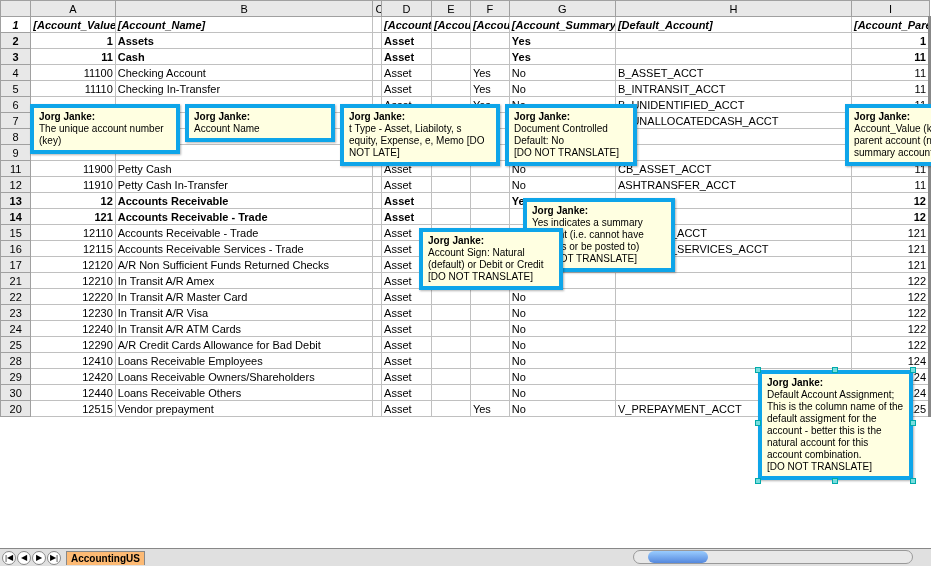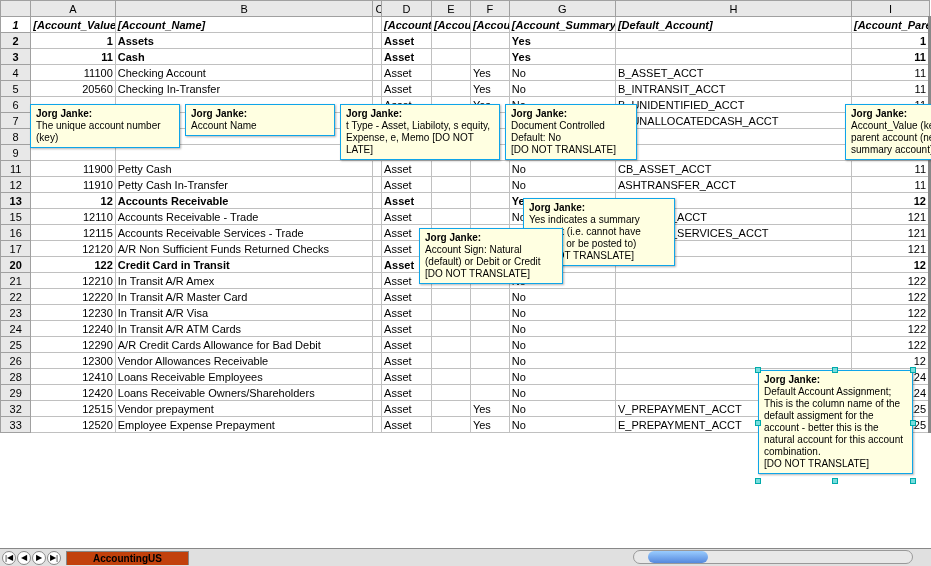--- a/index.html
+++ b/index.html
@@ -6,27 +6,27 @@
 body { font-family: Arial, sans-serif; font-size: 11px; background: #fff; overflow: hidden; width: 931px; height: 566px; position: relative; }
 .sheet { position: relative; width: 100%; height: 100%; }
 table { border-collapse: collapse; width: 100%; table-layout: fixed; }
 th, td { border: 1px solid #c0c0c0; height: 16px; padding: 0 2px; white-space: nowrap; overflow: hidden; vertical-align: middle; }
 .colhead { background: #e8e8e8; color: #000; font-weight: normal; text-align: center; border: 1px solid #a0a0a0; font-size: 11px; }
 .rowhead { background: #e8e8e8; color: #000; font-weight: normal; text-align: center; border: 1px solid #a0a0a0; font-size: 11px; width: 28px; }
 .header-row td { font-weight: bold; font-style: italic; background: #fff; }
 .bold td { font-weight: bold; }
 td.num { text-align: right; }
 td.colI { border-right: 3px solid #888; }
-.comment { position: absolute; background: #ffffe1; border: 1px solid #0ea5e9; padding: 3px 5px; font-size: 10px; line-height: 12px; z-index: 10; box-shadow: 1px 1px 2px rgba(0,0,0,0.3); }
+.comment { position: absolute; background: #ffffe1; border: 4px solid #0ea5e9; padding: 3px 5px; font-size: 10px; line-height: 12px; z-index: 10; box-shadow: 1px 1px 2px rgba(0,0,0,0.3); }
 .comment .author { font-weight: bold; }
 .handle { position: absolute; width: 6px; height: 6px; background: #7dd; border: 1px solid #0aa; z-index: 11; }
 .tabs { position: absolute; bottom: 0; left: 0; right: 0; height: 18px; background: #e0e0e0; border-top: 1px solid #888; display: flex; align-items: center; font-size: 10px; }
 .tab-nav { display: flex; margin-left: 2px; }
 .tab-nav span { width: 14px; height: 14px; border: 1px solid #888; background: #fff; margin-right: 1px; text-align: center; line-height: 12px; border-radius: 7px; cursor: pointer; font-size: 8px; }
-.tab { background: #c2410c; border: 1px solid #888; border-bottom: none; padding: 1px 26px; margin-left: 4px; font-weight: bold; cursor: pointer; }
+.tab { background: #fdba74; border: 1px solid #888; border-bottom: none; padding: 1px 4px; margin-left: 4px; font-weight: bold; cursor: pointer; }
 .hscroll { position: absolute; right: 18px; bottom: 2px; width: 280px; height: 14px; background: #e8e8e8; border: 1px solid #999; border-radius: 7px; }
 .hscroll .thumb { position: absolute; left: 14px; width: 60px; height: 12px; background: linear-gradient(#9cf,#58d); border-radius: 6px; top: 0; }
 </style>
 </head>
 <body>
 
 <div class="sheet">
 <table>
 <colgroup>
 <col style="width:28px">
@@ -98,21 +98,21 @@
           <td></td>
           <td>Asset</td>
           <td></td>
           <td>Yes</td>
           <td>No</td>
           <td>B_ASSET_ACCT</td>
           <td class="num colI">11</td>
         </tr>
         <tr>
           <td class="rowhead">5</td>
-          <td class="num">20560</td>
+          <td class="num">11110</td>
           <td>Checking In-Transfer</td>
           <td></td>
           <td>Asset</td>
           <td></td>
           <td>Yes</td>
           <td>No</td>
           <td>B_INTRANSIT_ACCT</td>
           <td class="num colI">11</td>
         </tr>
         <tr>
@@ -192,20 +192,32 @@
           <td class="num">12</td>
           <td>Accounts Receivable</td>
           <td></td>
           <td>Asset</td>
           <td></td>
           <td></td>
           <td>Yes</td>
           <td></td>
           <td class="num colI">12</td>
         </tr>
+        <tr class="bold">
+          <td class="rowhead">14</td>
+          <td class="num">121</td>
+          <td>Accounts Receivable - Trade</td>
+          <td></td>
+          <td>Asset</td>
+          <td></td>
+          <td></td>
+          <td></td>
+          <td></td>
+          <td class="num colI">12</td>
+        </tr>
         <tr>
           <td class="rowhead">15</td>
           <td class="num">12110</td>
           <td>Accounts Receivable - Trade</td>
           <td></td>
           <td>Asset</td>
           <td></td>
           <td></td>
           <td>No</td>
           <td>CEIVABLE_ACCT</td>
@@ -228,32 +240,20 @@
           <td class="num">12120</td>
           <td>A/R Non Sufficient Funds Returned Checks</td>
           <td></td>
           <td>Asset</td>
           <td></td>
           <td></td>
           <td>No</td>
           <td></td>
           <td class="num colI">121</td>
         </tr>
-        <tr class="bold">
-          <td class="rowhead">20</td>
-          <td class="num">122</td>
-          <td>Credit Card in Transit</td>
-          <td></td>
-          <td>Asset</td>
-          <td></td>
-          <td></td>
-          <td>Yes</td>
-          <td></td>
-          <td class="num colI">12</td>
-        </tr>
         <tr>
           <td class="rowhead">21</td>
           <td class="num">12210</td>
           <td>In Transit A/R Amex</td>
           <td></td>
           <td>Asset</td>
           <td></td>
           <td></td>
           <td>No</td>
           <td></td>
@@ -301,32 +301,20 @@
           <td>A/R Credit Cards Allowance for Bad Debit</td>
           <td></td>
           <td>Asset</td>
           <td></td>
           <td></td>
           <td>No</td>
           <td></td>
           <td class="num colI">122</td>
         </tr>
         <tr>
-          <td class="rowhead">26</td>
-          <td class="num">12300</td>
-          <td>Vendor Allowances Receivable</td>
-          <td></td>
-          <td>Asset</td>
-          <td></td>
-          <td></td>
-          <td>No</td>
-          <td></td>
-          <td class="num colI">12</td>
-        </tr>
-        <tr>
           <td class="rowhead">28</td>
           <td class="num">12410</td>
           <td>Loans Receivable Employees</td>
           <td></td>
           <td>Asset</td>
           <td></td>
           <td></td>
           <td>No</td>
           <td></td>
           <td class="num colI">124</td>
@@ -337,41 +325,41 @@
           <td>Loans Receivable Owners/Shareholders</td>
           <td></td>
           <td>Asset</td>
           <td></td>
           <td></td>
           <td>No</td>
           <td></td>
           <td class="num colI">124</td>
         </tr>
         <tr>
-          <td class="rowhead">32</td>
+          <td class="rowhead">30</td>
+          <td class="num">12440</td>
+          <td>Loans Receivable Others</td>
+          <td></td>
+          <td>Asset</td>
+          <td></td>
+          <td></td>
+          <td>No</td>
+          <td></td>
+          <td class="num colI">124</td>
+        </tr>
+        <tr>
+          <td class="rowhead">20</td>
           <td class="num">12515</td>
           <td>Vendor prepayment</td>
           <td></td>
           <td>Asset</td>
           <td></td>
           <td>Yes</td>
           <td>No</td>
           <td>V_PREPAYMENT_ACCT</td>
-          <td class="num colI">125</td>
-        </tr>
-        <tr>
-          <td class="rowhead">33</td>
-          <td class="num">12520</td>
-          <td>Employee Expense Prepayment</td>
-          <td></td>
-          <td>Asset</td>
-          <td></td>
-          <td>Yes</td>
-          <td>No</td>
-          <td>E_PREPAYMENT_ACCT</td>
           <td class="num colI">125</td>
         </tr>
       </tbody>
 </table>
 
 <div id="comments-layer">
       <div class="comment" style="top: 104px; left: 30px; width: 150px;"><span class="author">Jorg Janke:</span><br><span>The unique account number (key)</span></div>
       <div class="comment" style="top: 104px; left: 185px; width: 150px;"><span class="author">Jorg Janke:</span><br><span>Account Name</span></div>
       <div class="comment" style="top: 104px; left: 340px; width: 160px;"><span class="author">Jorg Janke:</span><br><span>t Type - Asset, Liabiloty, s equity, Expense, e, Memo [DO NOT LATE]</span></div>
       <div class="comment" style="top: 104px; left: 505px; width: 132px;"><span class="author">Jorg Janke:</span><br><span>Document Controlled<br>Default: No<br>[DO NOT TRANSLATE]</span></div>

